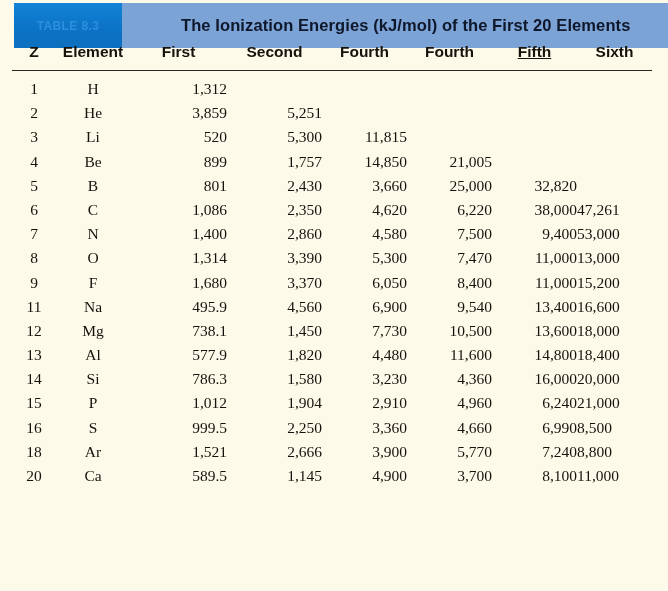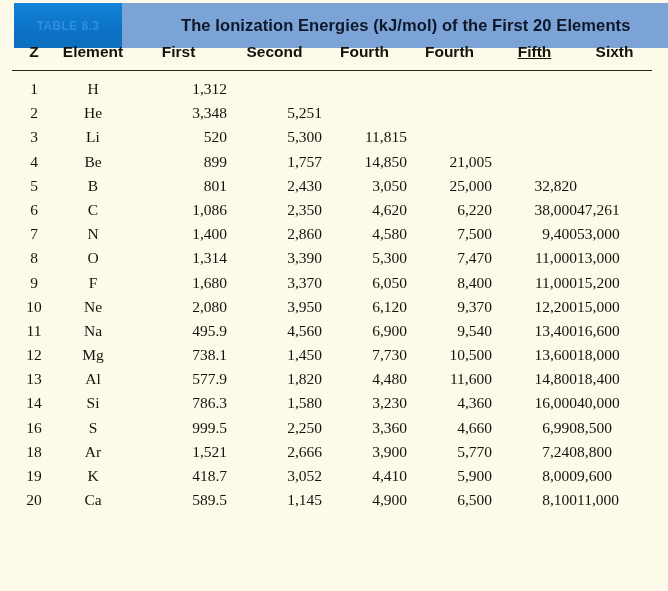--- a/index.html
+++ b/index.html
@@ -161,21 +161,21 @@
             <td class="num">1,312</td>
             <td class="num"></td>
             <td class="num"></td>
             <td class="num"></td>
             <td class="num"></td>
             <td class="num-last"></td>
           </tr>
           <tr>
             <td class="z">2</td>
             <td class="el">He</td>
-            <td class="num">3,348</td>
+            <td class="num">3,859</td>
             <td class="num">5,251</td>
             <td class="num"></td>
             <td class="num"></td>
             <td class="num"></td>
             <td class="num-last"></td>
           </tr>
           <tr>
             <td class="z">3</td>
             <td class="el">Li</td>
             <td class="num">520</td>
@@ -193,21 +193,21 @@
             <td class="num">14,850</td>
             <td class="num">21,005</td>
             <td class="num"></td>
             <td class="num-last"></td>
           </tr>
           <tr>
             <td class="z">5</td>
             <td class="el">B</td>
             <td class="num">801</td>
             <td class="num">2,430</td>
-            <td class="num">3,050</td>
+            <td class="num">3,660</td>
             <td class="num">25,000</td>
             <td class="num">32,820</td>
             <td class="num-last"></td>
           </tr>
           <tr>
             <td class="z">6</td>
             <td class="el">C</td>
             <td class="num">1,086</td>
             <td class="num">2,350</td>
             <td class="num">4,620</td>
@@ -239,30 +239,20 @@
             <td class="z">9</td>
             <td class="el">F</td>
             <td class="num">1,680</td>
             <td class="num">3,370</td>
             <td class="num">6,050</td>
             <td class="num">8,400</td>
             <td class="num">11,000</td>
             <td class="num-last">15,200</td>
           </tr>
           <tr>
-            <td class="z">10</td>
-            <td class="el">Ne</td>
-            <td class="num">2,080</td>
-            <td class="num">3,950</td>
-            <td class="num">6,120</td>
-            <td class="num">9,370</td>
-            <td class="num">12,200</td>
-            <td class="num-last">15,000</td>
-          </tr>
-          <tr>
             <td class="z">11</td>
             <td class="el">Na</td>
             <td class="num">495.9</td>
             <td class="num">4,560</td>
             <td class="num">6,900</td>
             <td class="num">9,540</td>
             <td class="num">13,400</td>
             <td class="num-last">16,600</td>
           </tr>
           <tr>
@@ -286,21 +276,31 @@
             <td class="num-last">18,400</td>
           </tr>
           <tr>
             <td class="z">14</td>
             <td class="el">Si</td>
             <td class="num">786.3</td>
             <td class="num">1,580</td>
             <td class="num">3,230</td>
             <td class="num">4,360</td>
             <td class="num">16,000</td>
-            <td class="num-last">40,000</td>
+            <td class="num-last">20,000</td>
+          </tr>
+          <tr>
+            <td class="z">15</td>
+            <td class="el">P</td>
+            <td class="num">1,012</td>
+            <td class="num">1,904</td>
+            <td class="num">2,910</td>
+            <td class="num">4,960</td>
+            <td class="num">6,240</td>
+            <td class="num-last">21,000</td>
           </tr>
           <tr>
             <td class="z">16</td>
             <td class="el">S</td>
             <td class="num">999.5</td>
             <td class="num">2,250</td>
             <td class="num">3,360</td>
             <td class="num">4,660</td>
             <td class="num">6,990</td>
             <td class="num-last">8,500</td>
@@ -309,36 +309,26 @@
             <td class="z">18</td>
             <td class="el">Ar</td>
             <td class="num">1,521</td>
             <td class="num">2,666</td>
             <td class="num">3,900</td>
             <td class="num">5,770</td>
             <td class="num">7,240</td>
             <td class="num-last">8,800</td>
           </tr>
           <tr>
-            <td class="z">19</td>
-            <td class="el">K</td>
-            <td class="num">418.7</td>
-            <td class="num">3,052</td>
-            <td class="num">4,410</td>
-            <td class="num">5,900</td>
-            <td class="num">8,000</td>
-            <td class="num-last">9,600</td>
-          </tr>
-          <tr>
             <td class="z">20</td>
             <td class="el">Ca</td>
             <td class="num">589.5</td>
             <td class="num">1,145</td>
             <td class="num">4,900</td>
-            <td class="num">6,500</td>
+            <td class="num">3,700</td>
             <td class="num">8,100</td>
             <td class="num-last">11,000</td>
           </tr>
         </tbody>
     </table>
   </div>
 
 </div>
 
 </body></html>

